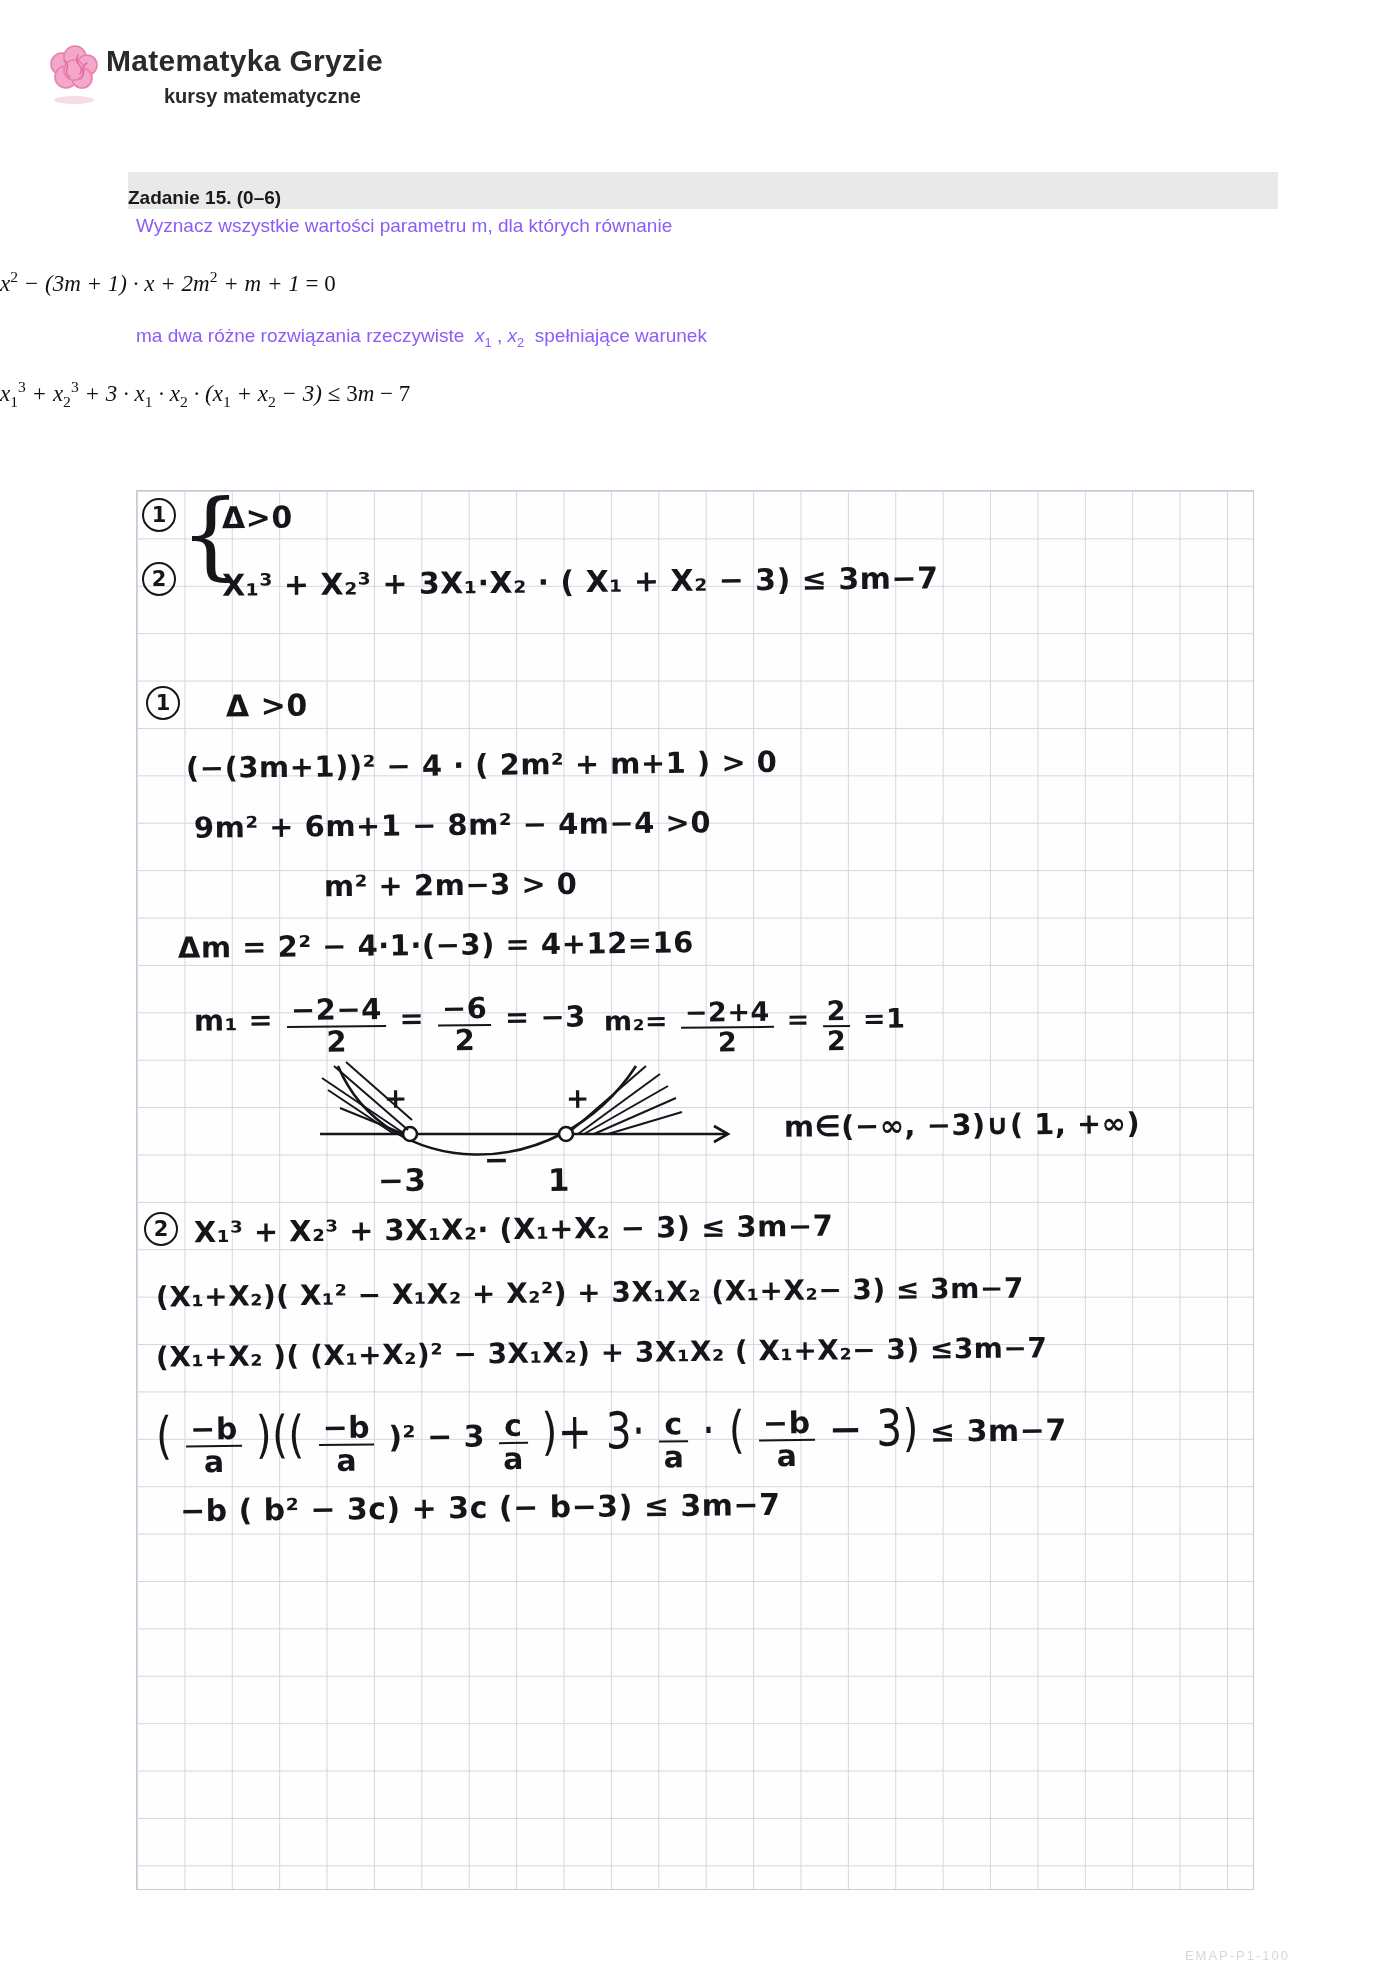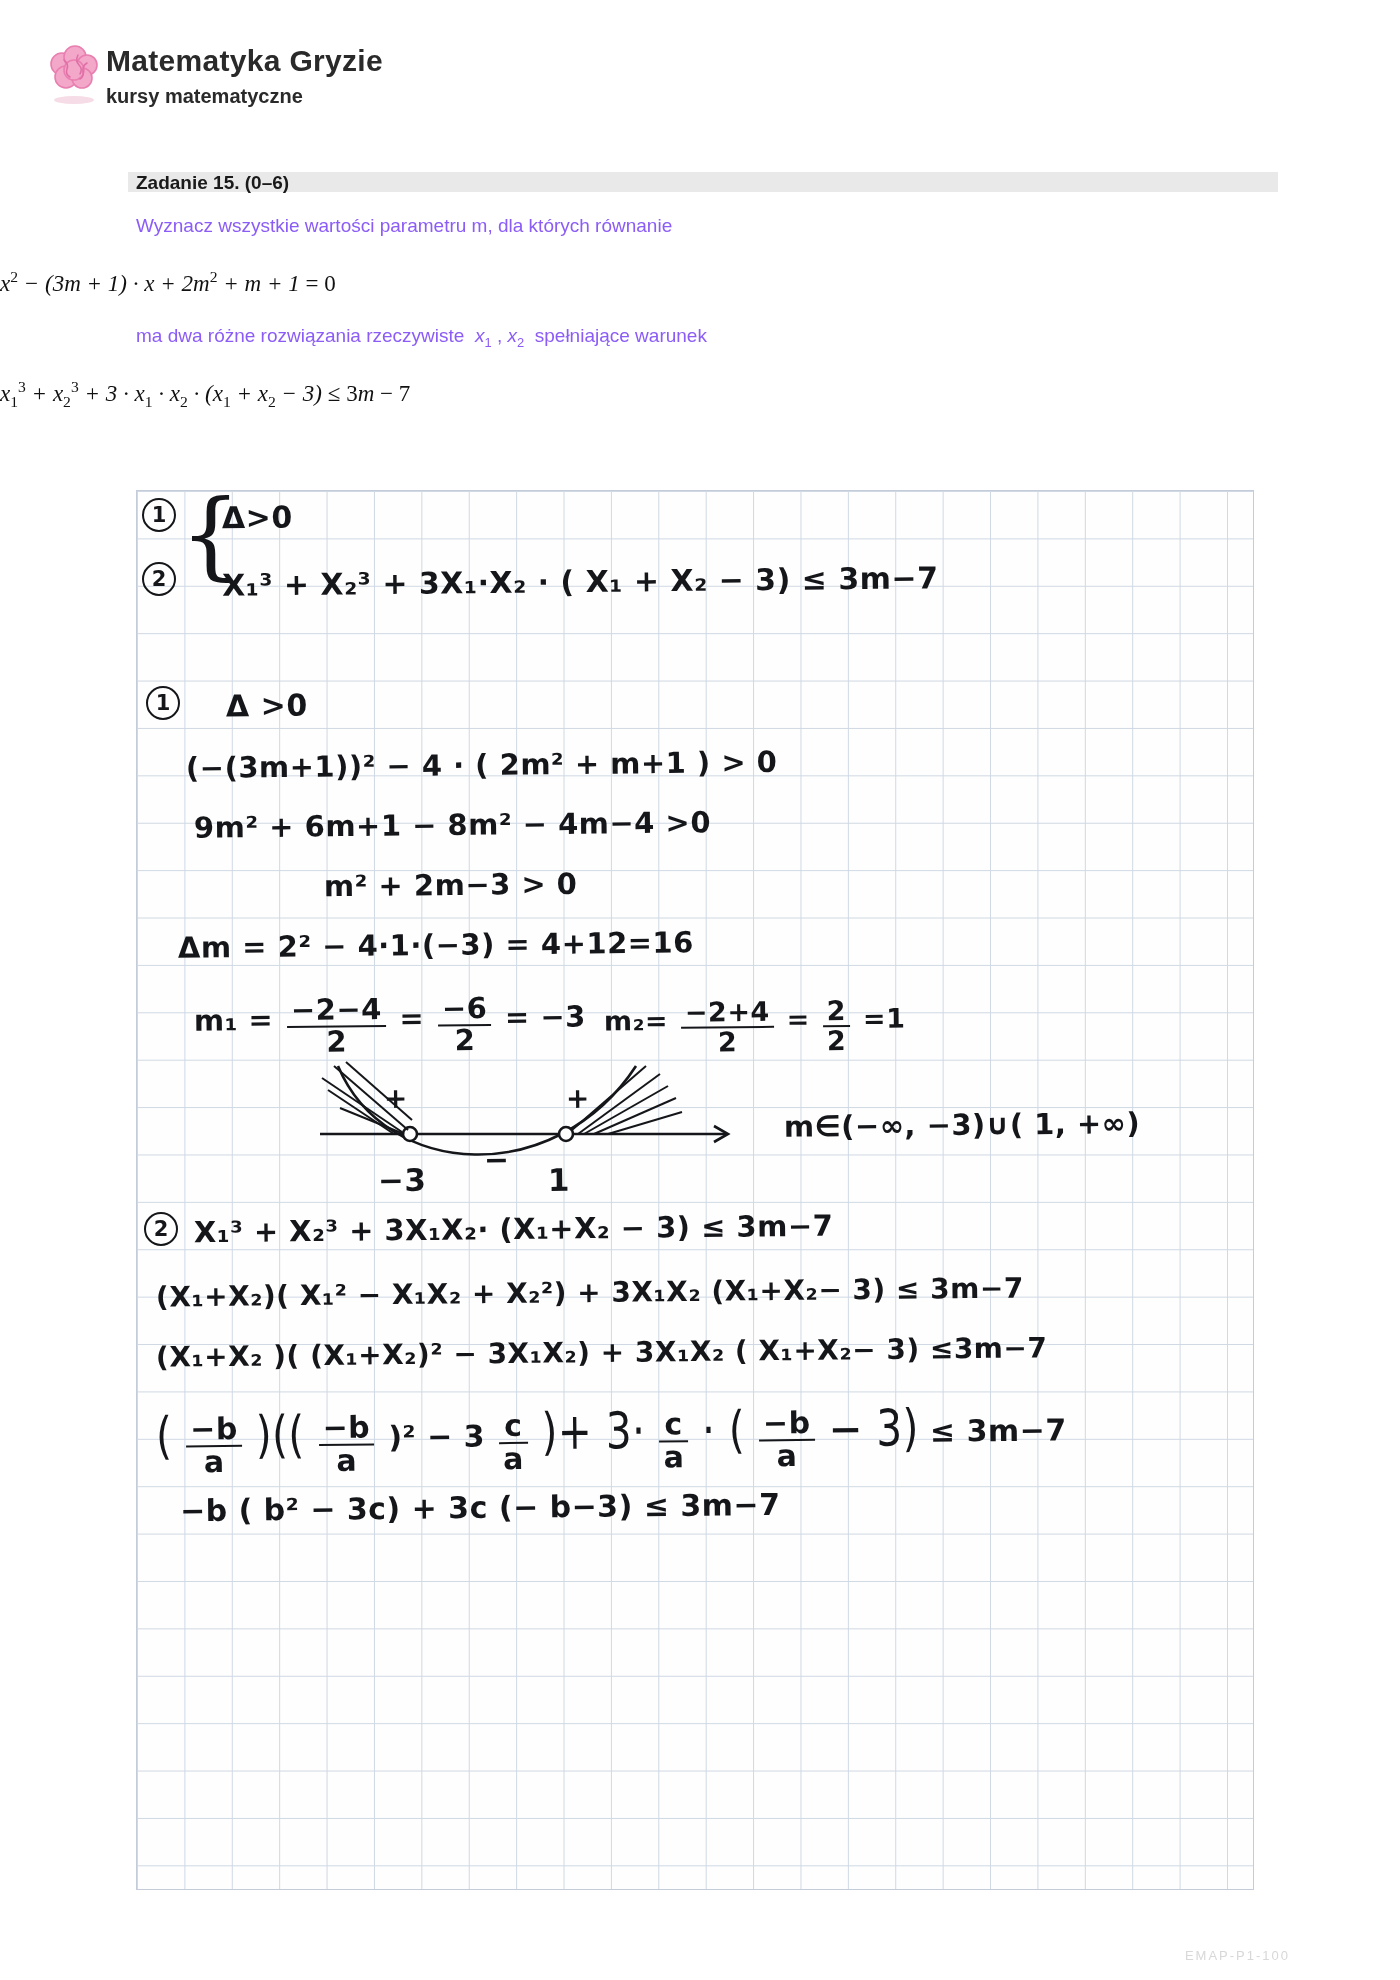--- a/index.html
+++ b/index.html
@@ -27,31 +27,31 @@
     position: relative;
     margin-top: 4px;
   }
   .brand-text { padding-top: 6px; }
   .brand-title {
     font-size: 30px; font-weight: bold; color: #2a2a2a;
     letter-spacing: 0.3px; line-height: 1.1;
   }
   .brand-sub {
     font-size: 20px; color: #2a2a2a; font-weight: bold;
-    margin-top: 8px; 
+    margin-top: 8px; margin-left: 58px;
   }
 
   
   .task-head {
     position: absolute;
     left: 128px; top: 172px;
-    width: 1150px; height: 20px;
+    width: 1150px; height: 37px;
     background: #e9e9e9;
-    display: flex; align-items: flex-start;
-    padding-left: 8px;
+    display: flex; align-items: flex-end;
+    padding-left: 0;
   }
   .task-head span {
     font-size: 19px; font-weight: bold; color: #1a1a1a;
   }
   .task-line {
     position: absolute;
     left: 136px;
     font-size: 19px; color: #8b5cf6;
   }
   .task-l1 { top: 215px; }

